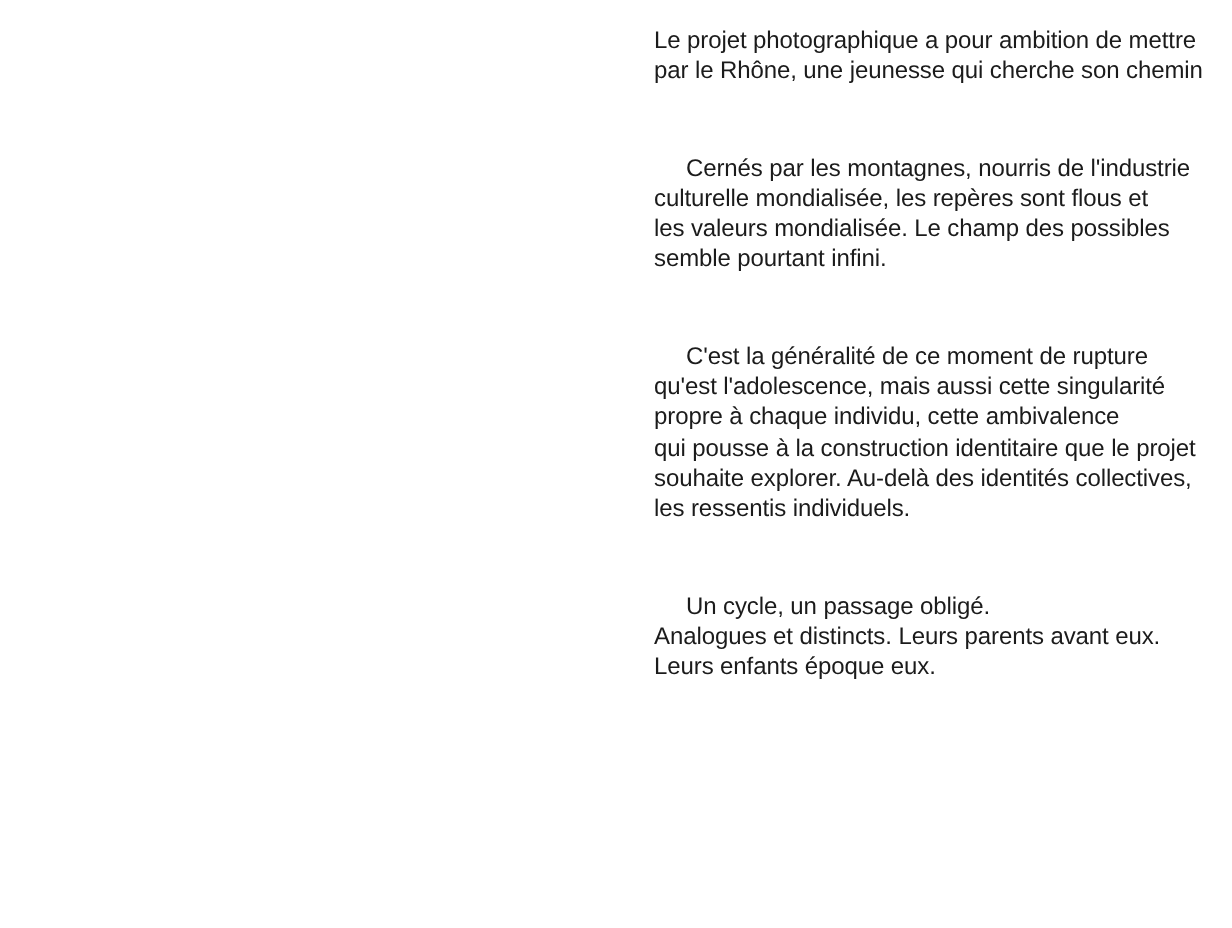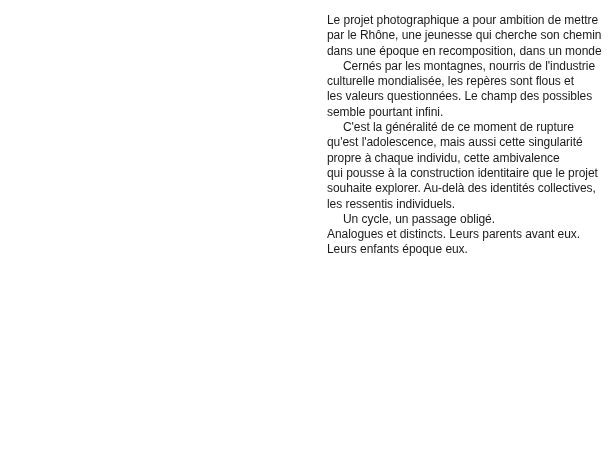--- a/index.html
+++ b/index.html
@@ -32,38 +32,38 @@
       color: #1b1b1b;
       letter-spacing: -0.05px;
     }
     .line {
       display: block;
       white-space: nowrap;
       margin: 0;
     }
     .line.indent {
       padding-left: 16px;
+      margin-top: 33px;
     }
   </style>
 </head>
 <body>
 
 <div class="page">
   <div class="text-block">
 
     <div>
       <span class="line">Le projet photographique a pour ambition de mettre</span>
       <span class="line">par le Rhône, une jeunesse qui cherche son chemin</span>
-      <span class="line">dans une époque en recomposition, dans un monde</span>
     </div>
 
     <div>
       <span class="line indent">Cernés par les montagnes, nourris de l'industrie</span>
       <span class="line">culturelle mondialisée, les repères sont flous et</span>
-      <span class="line">les valeurs questionnées. Le champ des possibles</span>
+      <span class="line">les valeurs mondialisée. Le champ des possibles</span>
       <span class="line">semble pourtant infini.</span>
     </div>
 
     <div>
       <span class="line indent">C'est la généralité de ce moment de rupture</span>
       <span class="line">qu'est l'adolescence, mais aussi cette singularité</span>
       <span class="line">propre à chaque individu, cette ambivalence</span>
       <span class="line">qui pousse à la construction identitaire que le projet</span>
       <span class="line">souhaite explorer. Au-delà des identités collectives,</span>
       <span class="line">les ressentis individuels.</span>

